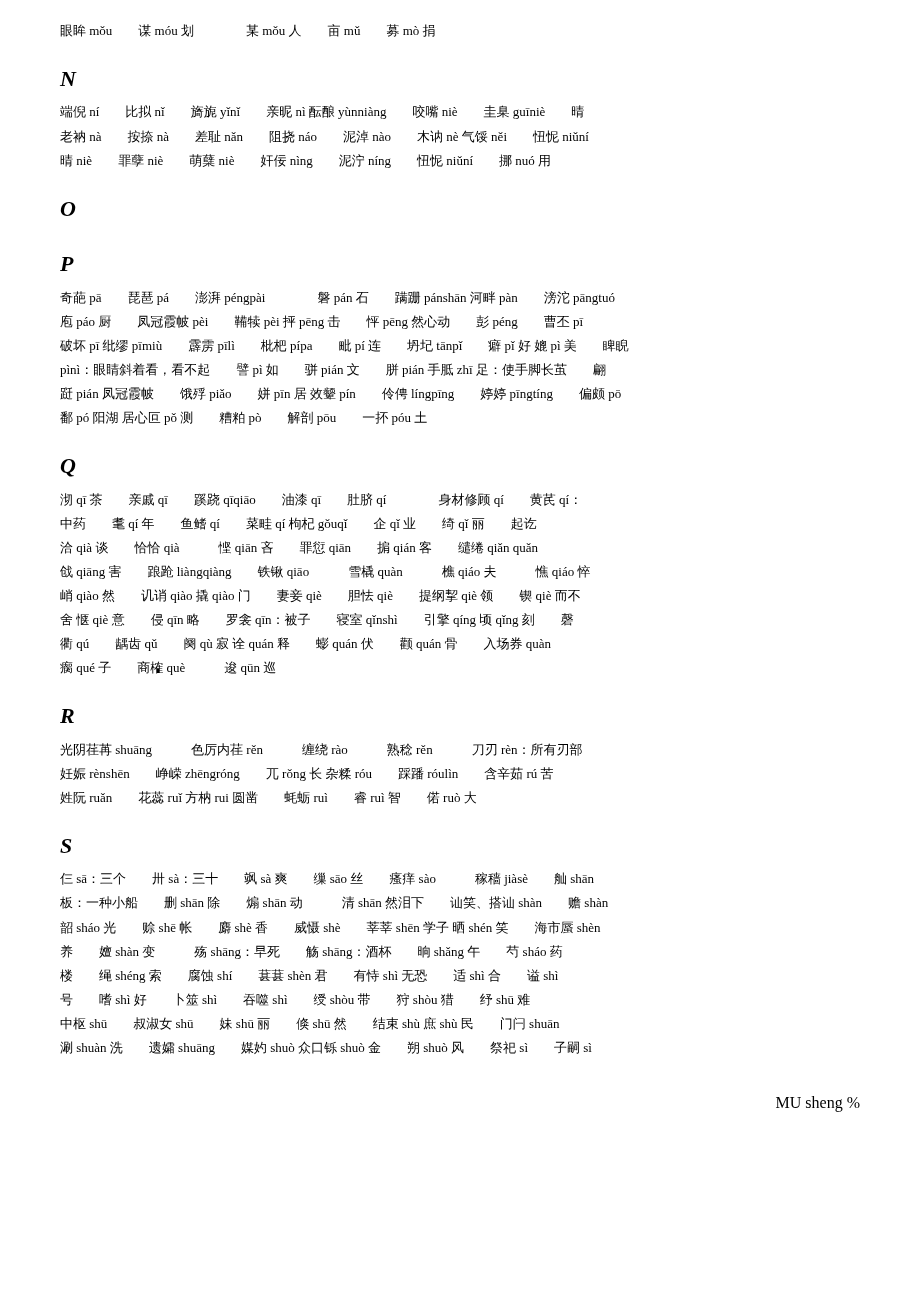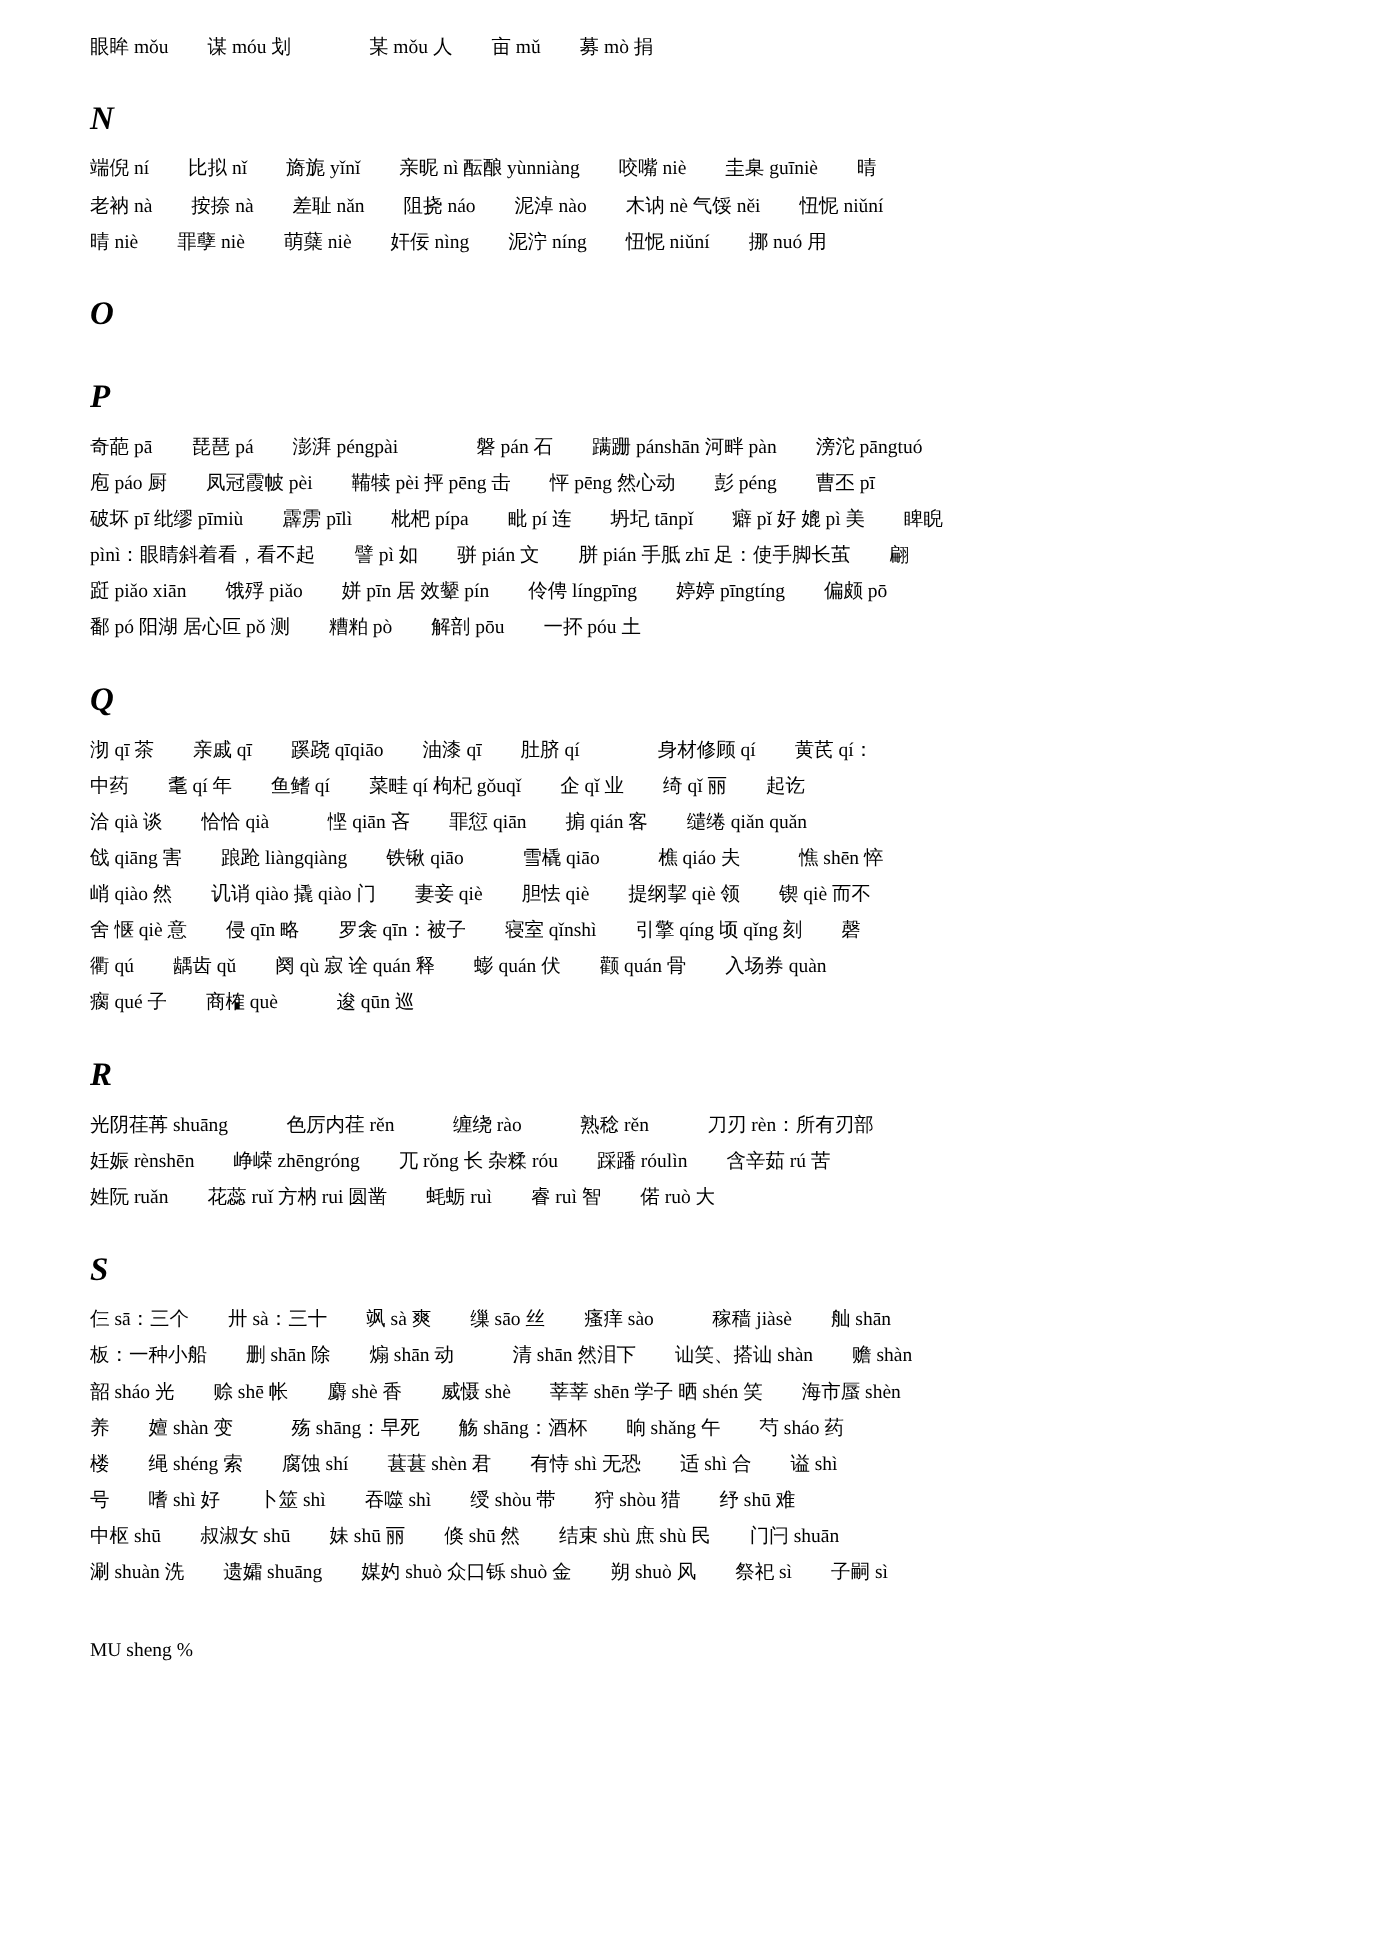--- a/index.html
+++ b/index.html
@@ -52,32 +52,32 @@
     <div class="section-letter">O</div>
   </div>
 
   <div>
     <div class="section-letter">P</div>
     <div class="content-block">
       <div class="line">奇葩 pā　　琵琶 pá　　澎湃 péngpài　　　　磐 pán 石　　蹒跚 pánshān 河畔 pàn　　滂沱 pāngtuó</div>
       <div class="line">庖 páo 厨　　凤冠霞帔 pèi　　鞴犊 pèi 抨 pēng 击　　怦 pēng 然心动　　彭 péng　　曹丕 pī</div>
       <div class="line">破坏 pī 纰缪 pīmiù　　霹雳 pīlì　　枇杷 pípa　　毗 pí 连　　坍圮 tānpǐ　　癖 pǐ 好 媲 pì 美　　睥睨</div>
       <div class="line">pìnì：眼睛斜着看，看不起　　譬 pì 如　　骈 pián 文　　胼 pián 手胝 zhī 足：使手脚长茧　　翩</div>
-      <div class="line">跹 piǎo xiān　　饿殍 piǎo　　姘 pīn 居 效颦 pín　　伶俜 língpīng　　婷婷 pīngtíng　　偏颇 pō</div>
+      <div class="line">跹 pián 凤冠霞帔　　饿殍 piǎo　　姘 pīn 居 效颦 pín　　伶俜 língpīng　　婷婷 pīngtíng　　偏颇 pō</div>
       <div class="line">鄱 pó 阳湖 居心叵 pǒ 测　　糟粕 pò　　解剖 pōu　　一抔 póu 土</div>
     </div>
   </div>
 
   <div>
     <div class="section-letter">Q</div>
     <div class="content-block">
       <div class="line">沏 qī 茶　　亲戚 qī　　蹊跷 qīqiāo　　油漆 qī　　肚脐 qí　　　　身材修顾 qí　　黄芪 qí：</div>
       <div class="line">中药　　耄 qí 年　　鱼鳍 qí　　菜畦 qí 枸杞 gǒuqǐ　　企 qǐ 业　　绮 qǐ 丽　　起讫</div>
       <div class="line">洽 qià 谈　　恰恰 qià　　　悭 qiān 吝　　罪愆 qiān　　掮 qián 客　　缱绻 qiǎn quǎn</div>
-      <div class="line">戗 qiāng 害　　踉跄 liàngqiàng　　铁锹 qiāo　　　雪橇 qiāo　　　樵 qiáo 夫　　　憔 shēn 悴</div>
+      <div class="line">戗 qiāng 害　　踉跄 liàngqiàng　　铁锹 qiāo　　　雪橇 quàn　　　樵 qiáo 夫　　　憔 qiáo 悴</div>
       <div class="line">峭 qiào 然　　讥诮 qiào 撬 qiào 门　　妻妾 qiè　　胆怯 qiè　　提纲挈 qiè 领　　锲 qiè 而不</div>
       <div class="line">舍 惬 qiè 意　　侵 qīn 略　　罗衾 qīn：被子　　寝室 qǐnshì　　引擎 qíng 顷 qǐng 刻　　磬</div>
       <div class="line">衢 qú　　龋齿 qǔ　　阕 qù 寂 诠 quán 释　　蟛 quán 伏　　颧 quán 骨　　入场券 quàn</div>
       <div class="line">瘸 qué 子　　商榷 què　　　逡 qūn 巡</div>
     </div>
   </div>
 
   <div>
     <div class="section-letter">R</div>
     <div class="content-block">
@@ -94,16 +94,16 @@
       <div class="line">板：一种小船　　删 shān 除　　煽 shān 动　　　清 shān 然泪下　　讪笑、搭讪 shàn　　赡 shàn</div>
       <div class="line">韶 sháo 光　　赊 shē 帐　　麝 shè 香　　威慑 shè　　莘莘 shēn 学子 晒 shén 笑　　海市蜃 shèn</div>
       <div class="line">养　　嬗 shàn 变　　　殇 shāng：早死　　觞 shāng：酒杯　　晌 shǎng 午　　芍 sháo 药</div>
       <div class="line">楼　　绳 shéng 索　　腐蚀 shí　　葚葚 shèn 君　　有恃 shì 无恐　　适 shì 合　　谥 shì</div>
       <div class="line">号　　嗜 shì 好　　卜筮 shì　　吞噬 shì　　绶 shòu 带　　狩 shòu 猎　　纾 shū 难</div>
       <div class="line">中枢 shū　　叔淑女 shū　　妹 shū 丽　　倏 shū 然　　结束 shù 庶 shù 民　　门闩 shuān</div>
       <div class="line">涮 shuàn 洗　　遗孀 shuāng　　媒妁 shuò 众口铄 shuò 金　　朔 shuò 风　　祭祀 sì　　子嗣 sì</div>
     </div>
   </div>
 
-  <div style="margin-top:30px; font-size:13px;">
+  <div style="margin-top:30px; font-size:16px;text-align:right;">
     <span>MU sheng %</span>
   </div>
 </div>
 
 </body></html>

